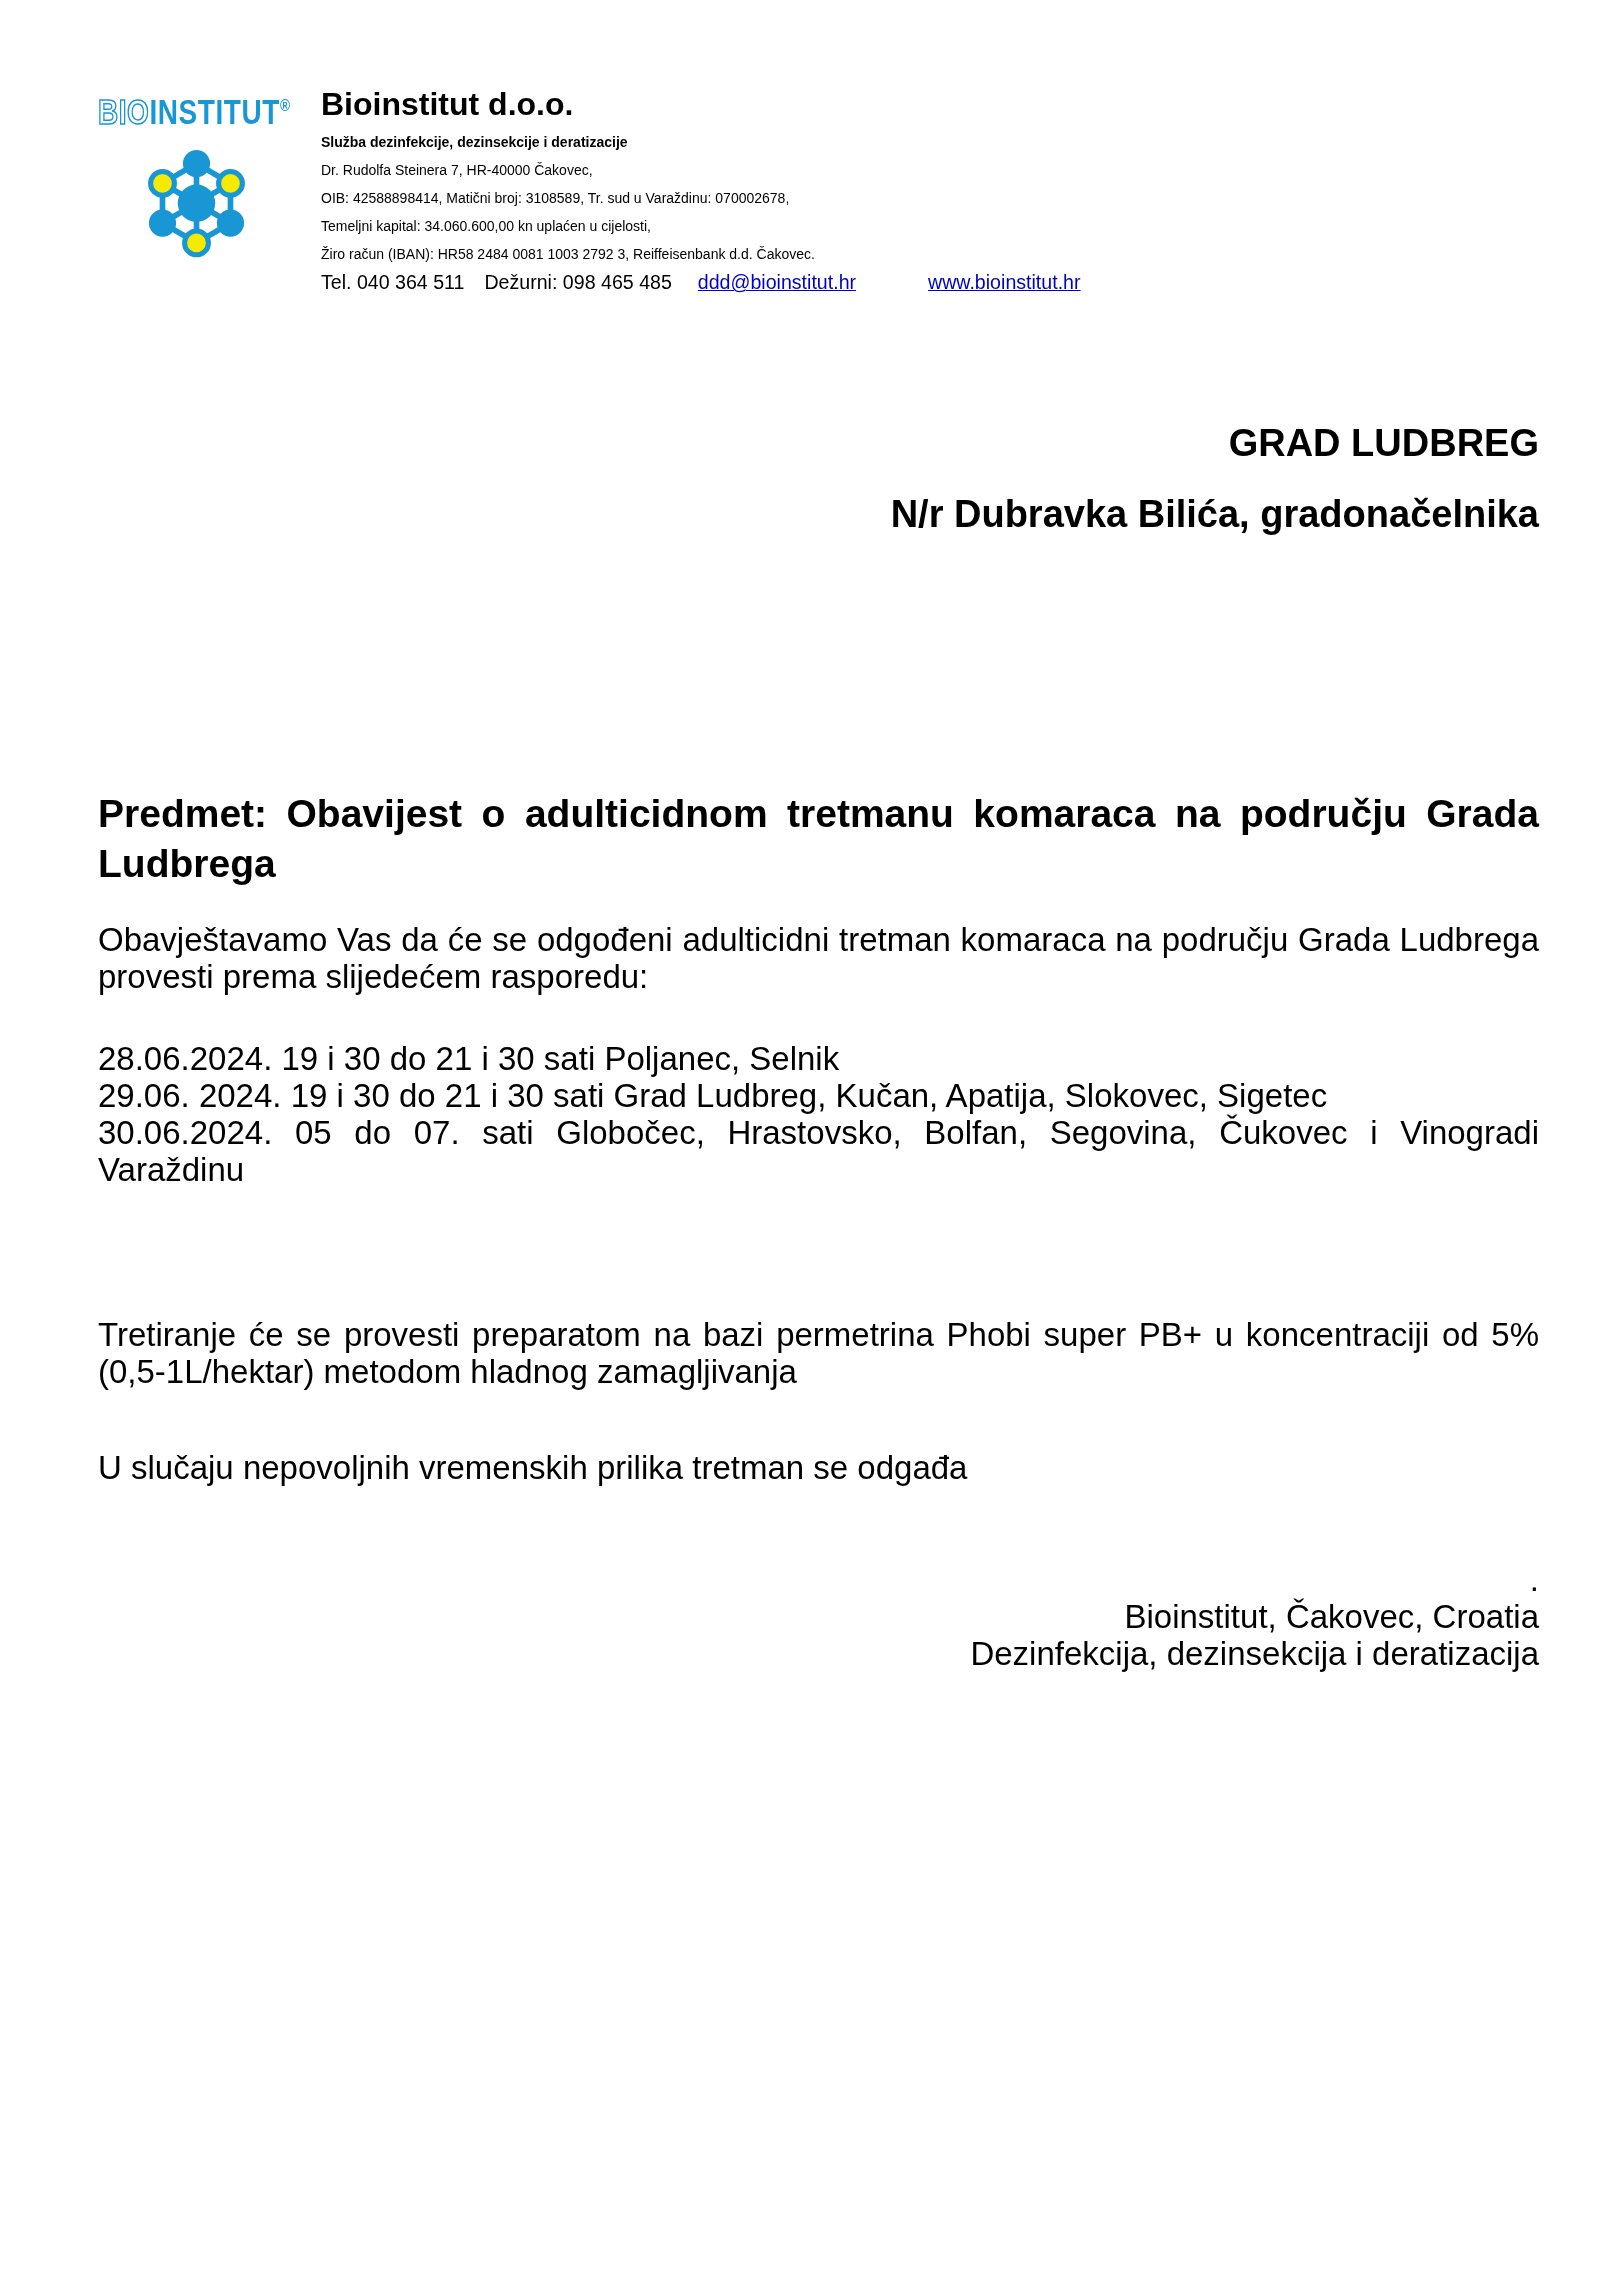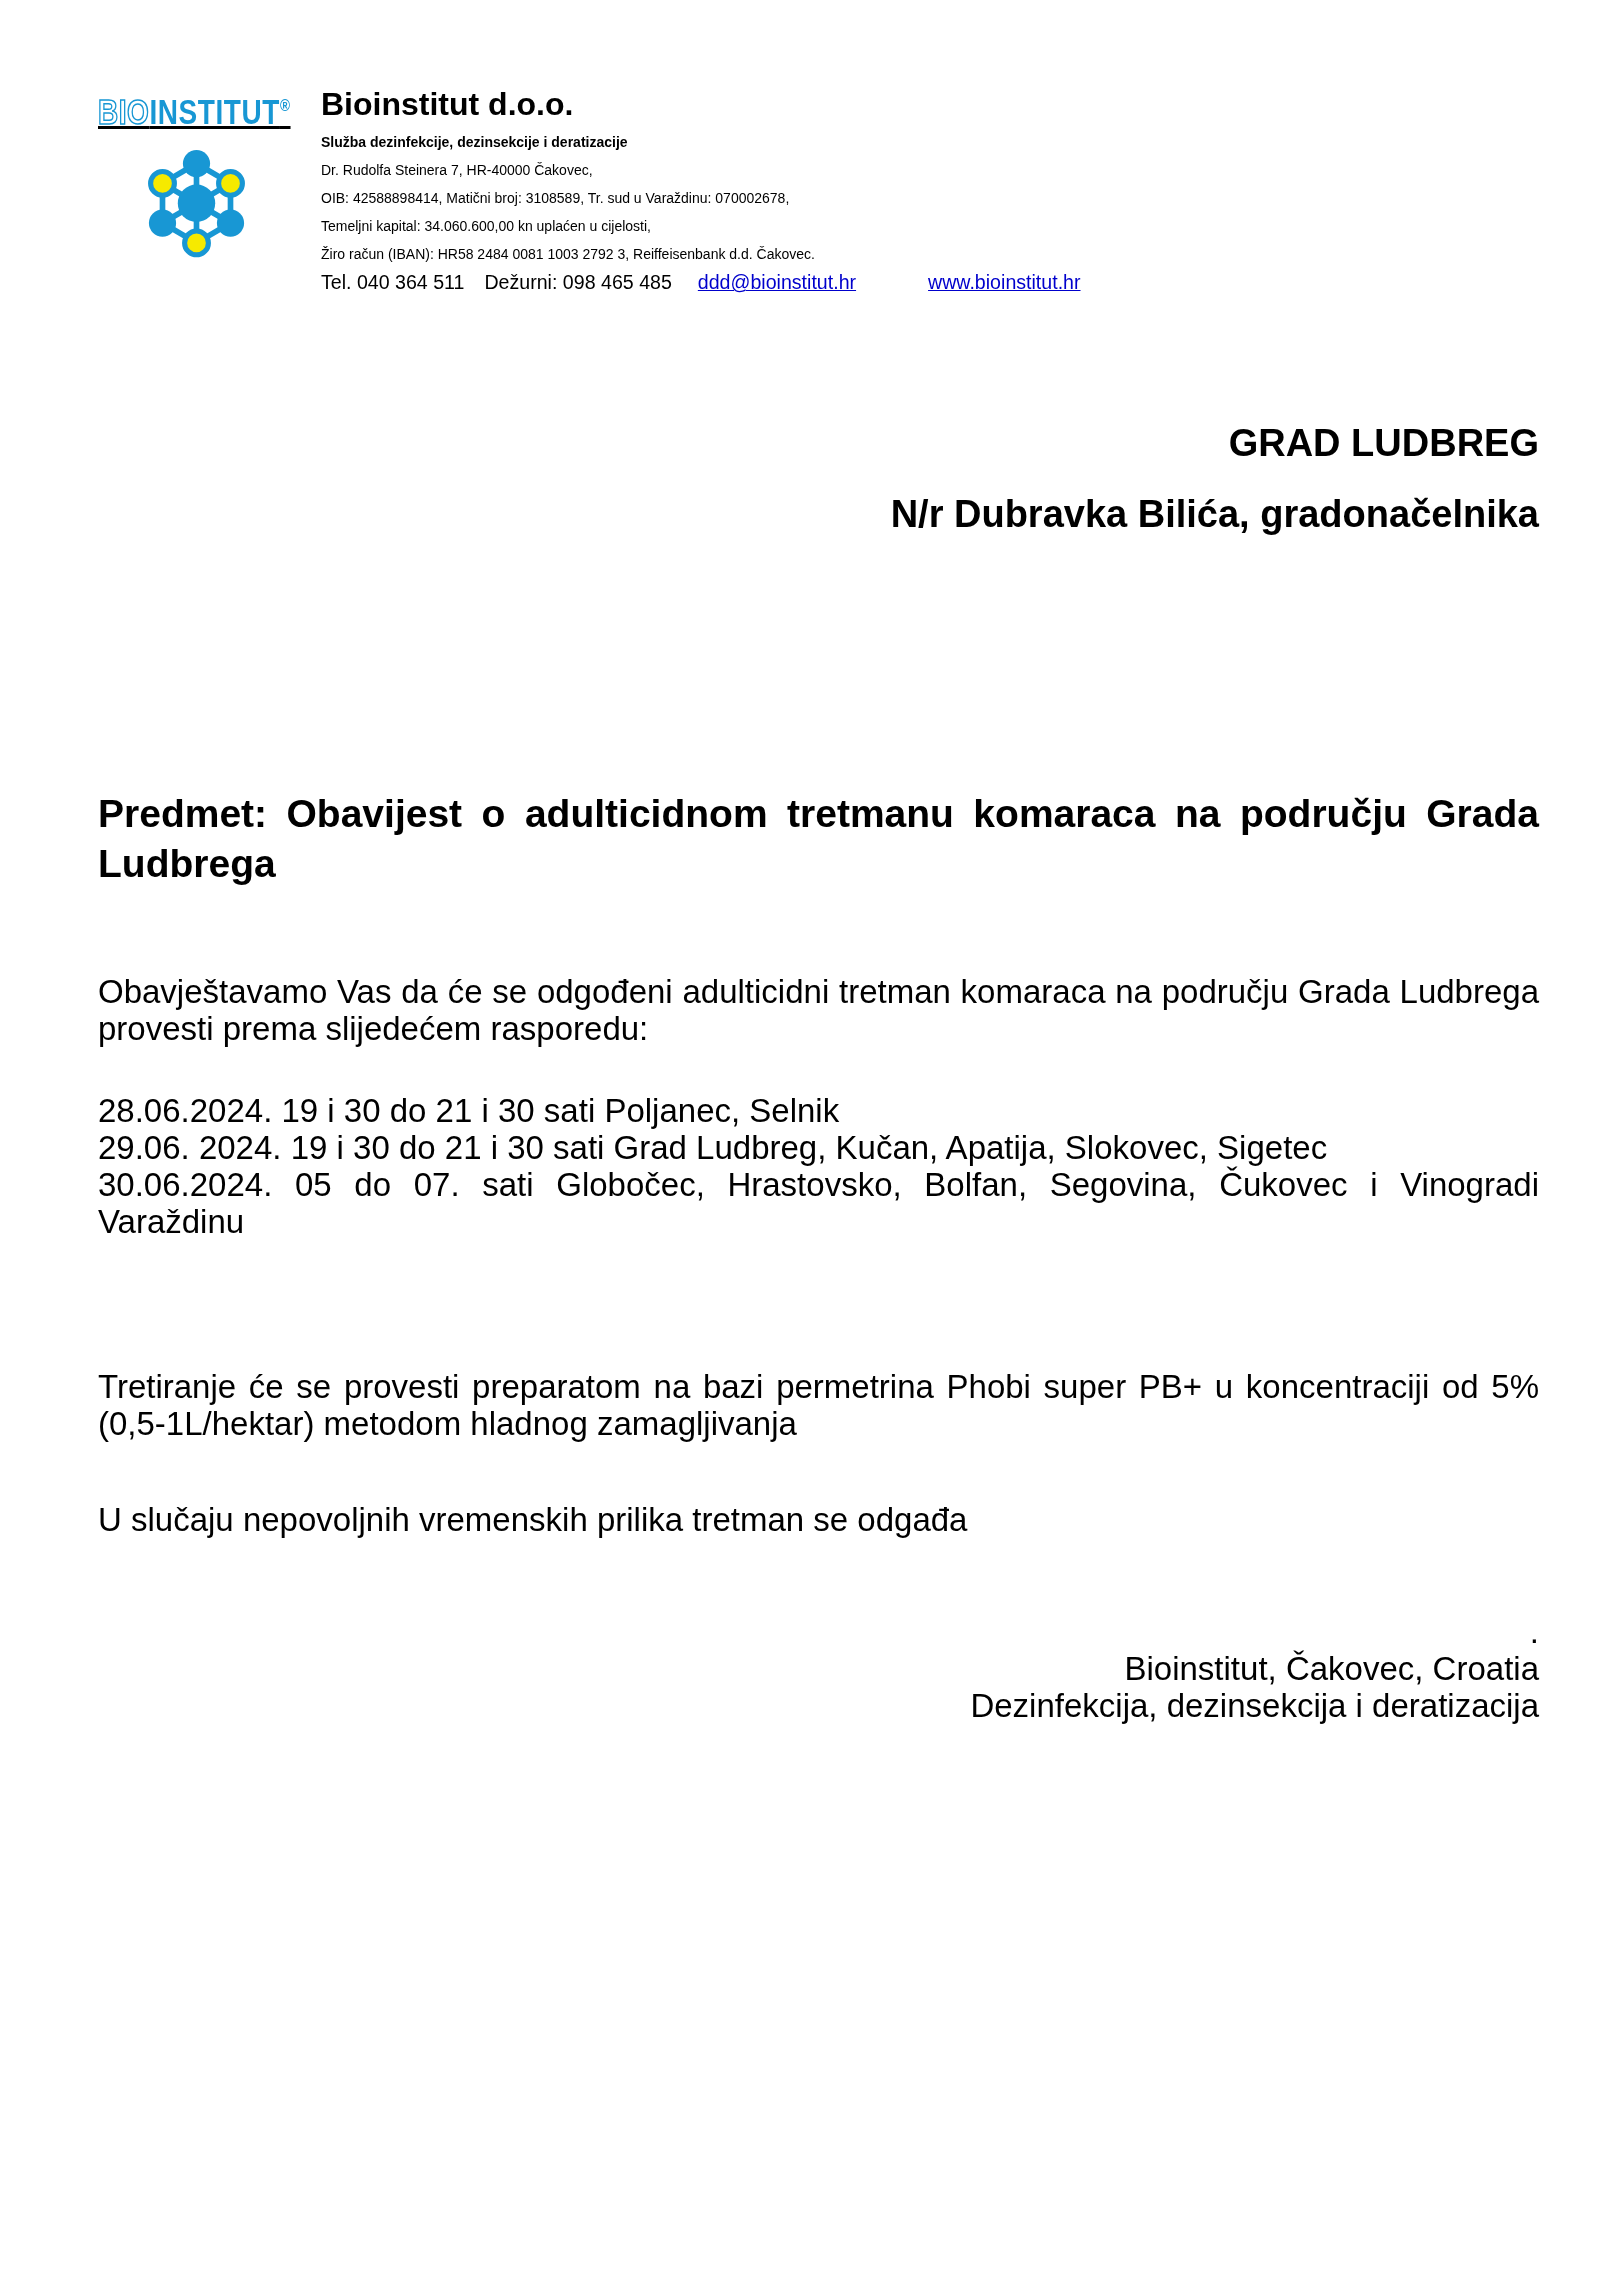--- a/index.html
+++ b/index.html
@@ -17,21 +17,21 @@
     color:var(--text-color);
     position:relative;
     overflow:hidden;
   }
   .page{
     width:100%;height:100%;
     padding:85px 84px 0 98px;
   }
   
   .letterhead{display:flex;align-items:flex-start;}
-  .logo-col{width:196px;flex:0 0 196px;text-decoration:underline;}
+  .logo-col{width:196px;flex:0 0 196px;}
   .brand-word{
     font-size:35px;font-weight:bold;letter-spacing:0.7px;
     color:var(--brand-blue);
     transform:scaleX(0.8);transform-origin:left top;
     white-space:nowrap;line-height:42px;
   }
   .brand-outline{
     color:#ffffff;
     -webkit-text-stroke:1.6px var(--brand-blue);
   }
@@ -53,21 +53,21 @@
   }
   .recipient-attn{
     margin-top:23.5px;text-align:right;
     font-size:38px;font-weight:bold;line-height:47px;
   }
   
   .subject{margin-top:251px;font-size:39px;font-weight:bold;line-height:50px;}
   .stretch{text-align:justify;text-align-last:justify;}
   
   .para{font-size:33px;line-height:37px;}
-  .intro{margin-top:84px;}
+  .intro{margin-top:32px;}
   .schedule{margin-top:45px;}
   .treatment{margin-top:128px;}
   .weather{margin-top:59px;}
   
   .signature{margin-top:75px;text-align:right;font-size:33px;line-height:37px;}
 </style>
 </head>
 <body>
 
 <div class="page">

